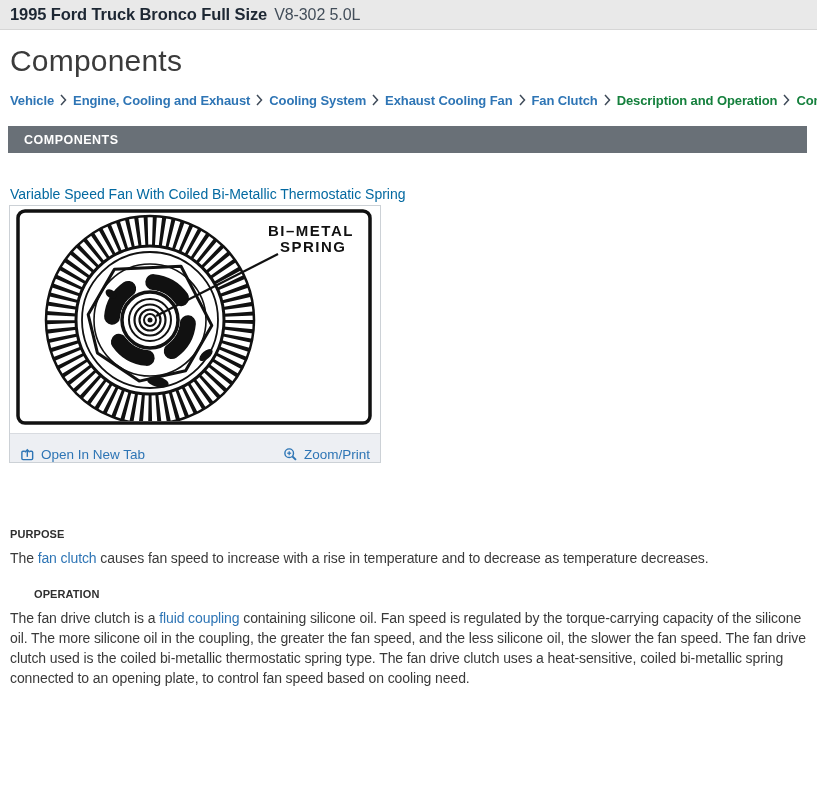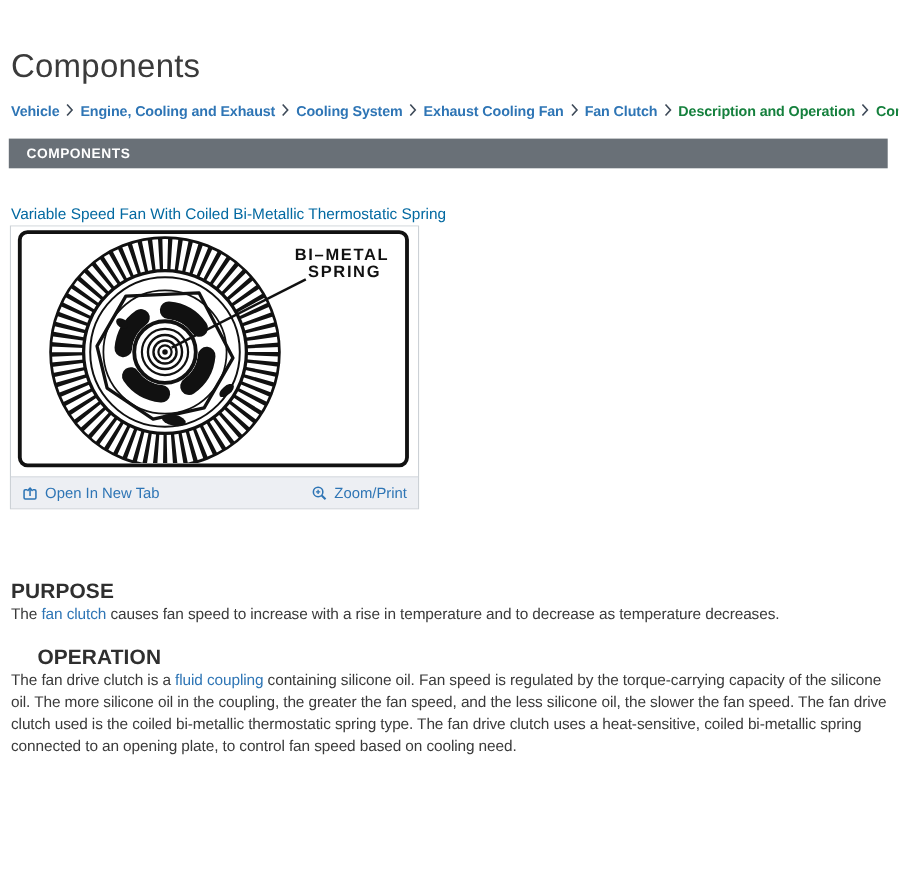--- a/index.html
+++ b/index.html
@@ -47,47 +47,51 @@
   }
 
   
   .figure-card {
     position:absolute; top:205px; left:9px; width:372px;
     border:1px solid #ccd1d6; background:#fff;
   }
   .figure-image-area { width:370px; height:227px; background:#fff; }
   .figure-footer {
     width:370px; height:29px; background:#edeff3; border-top:1px solid #d8dbe0;
-    display:flex; align-items:center; justify-content:space-between; padding:0 10px;
+    display:flex; align-items:flex-end; justify-content:space-between; padding:0 10px;
   }
   .figure-link {
     display:flex; align-items:center; gap:6px;
     color:#2e75b5; font-size:13.5px; cursor:pointer;
   }
 
   
   .sec-heading {
     position:absolute; left:10px;
-    font-size:19px; font-weight:bold; color:#2f2f2f; letter-spacing:0.1px;
+    font-size:11px; font-weight:bold; color:#2f2f2f; letter-spacing:0.1px;
   }
   .sec-text {
     position:absolute; left:10px; width:802px;
     font-size:14px; color:#3a3a3a; line-height:20px; letter-spacing:-0.1px;
   }
   .sec-text .inline-link { color:#2e75b5; cursor:pointer; }
   #purpose-heading   { top:528px; }
   #purpose-text      { top:548px; }
   #operation-heading { top:588px;margin-left:24px; }
   #operation-text    { top:608px; }
 </style>
 </head>
 <body>
 
 <div class="page">
 
+  <div class="vehicle-bar">
+    <span class="vehicle-title">1995 Ford Truck Bronco Full Size</span>
+    <span class="vehicle-engine">V8-302 5.0L</span>
+  </div>
 
   <div class="page-title">Components</div>
 
   <div class="breadcrumb">
     <span class="crumb link">Vehicle</span>
     <span class="crumb-sep">
         <svg width="7" height="12" viewBox="0 0 7 12">
           <polyline points="1,1 5.5,6 1,11" fill="none" stroke="#3f4b59" stroke-width="1.5"></polyline>
         </svg>
       </span>

